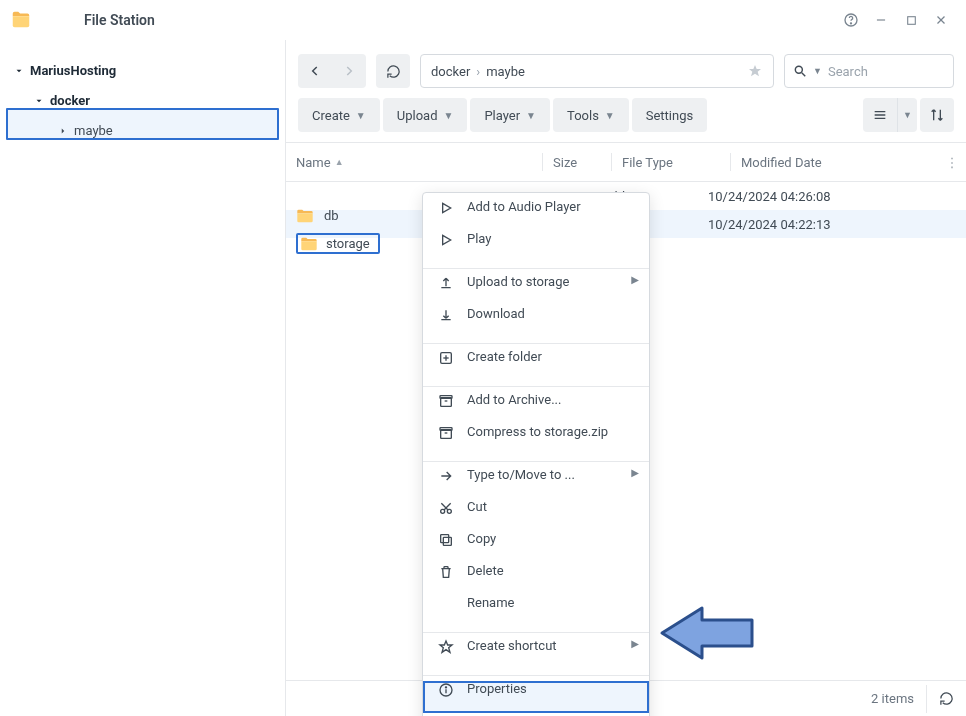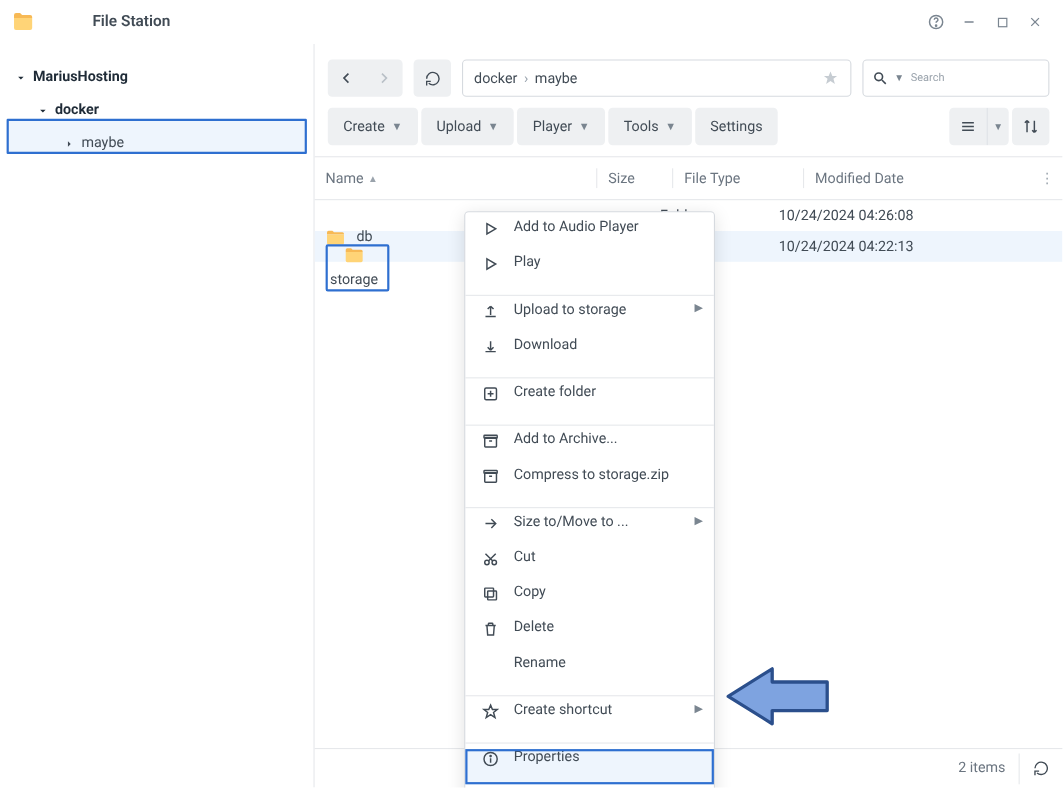--- a/index.html
+++ b/index.html
@@ -30,21 +30,21 @@
 .toolbar1 { display: flex; align-items: center; padding: 14px 12px 6px 12px; gap: 10px; }
 .nav-group { display: flex; background:#eef0f2; border-radius:4px; overflow:hidden; }
 .nav-btn { width: 34px; height: 34px; display:flex; align-items:center; justify-content:center; cursor:pointer; color:#414b55;}
 .nav-btn.disabled { color:#b9c0c7; }
 .icon-btn { width: 34px; height: 34px; display:flex; align-items:center; justify-content:center; background:#eef0f2; border-radius:4px; cursor:pointer; color:#414b55;}
 .breadcrumb { flex:1; height:34px; border:1px solid #d6dadf; border-radius:4px; display:flex; align-items:center; padding:0 10px; color:#414b55; }
 .breadcrumb .crumb { cursor:pointer; }
 .breadcrumb .sep { margin:0 6px; color:#98a2ad;}
 .breadcrumb .star { margin-left:auto; color:#c6ccd2; }
 .search { width:170px; height:34px; border:1px solid #d6dadf; border-radius:4px; display:flex; align-items:center; padding:0 8px; gap:6px;}
-.search input { border:none; outline:none; width:100%; font-size:10px; color:#3b82f6; background:transparent;}
+.search input { border:none; outline:none; width:100%; font-size:13px; color:#3b82f6; background:transparent;}
 .search input::placeholder { color:#9aa3ac; }
 
 
 .toolbar2 { display:flex; align-items:center; padding: 4px 12px 10px 12px; gap:3px; }
 .btn { height:34px; padding:0 14px; background:#eef0f2; border-radius:4px; display:flex; align-items:center; gap:6px; cursor:pointer; color:#414b55;}
 .btn .caret { font-size:10px; color:#7a8590;}
 .toolbar2 .spacer { flex:1; }
 .view-group { display:flex; background:#eef0f2; border-radius:4px; overflow:hidden;}
 .view-btn { width:34px; height:34px; display:flex; align-items:center; justify-content:center; cursor:pointer; color:#414b55;}
 .view-split { width:20px; height:34px; display:flex; align-items:center; justify-content:center; cursor:pointer; color:#7a8590; border-left:1px solid #dfe3e7;}
@@ -59,21 +59,21 @@
 .th-sep { width:1px; height:18px; background:#e6e8eb; margin-right:10px;}
 
 .table-body { flex:1; overflow:auto; position:relative; }
 .row { display:flex; align-items:center; height:28px; }
 .row.selected { background:#eef5fd; }
 .row .cell-name { width:256px; padding-left:10px; display:flex; align-items:center; gap:10px;margin-top:39px;}
 .row .cell-size { width:58px; }
 .row .cell-type { width:108px; }
 .row .cell-date { flex:1; }
 .folder-icon { width:18px; height:14px; }
-.name-box { padding:1px 4px;flex-direction:column; }
+.name-box { padding:1px 4px; }
 .name-box.selected-border { border:2px solid #2e6fd0; border-radius:2px; padding:1px 8px 1px 2px; display:flex; align-items:center; gap:8px;}
 
 
 .statusbar { height:36px; border-top:1px solid #e6e8eb; display:flex; align-items:center; padding:0 12px; color:#6b7580;}
 .statusbar .spacer { flex:1; }
 .statusbar .reload { width:28px; height:28px; display:flex; align-items:center; justify-content:center; cursor:pointer; margin-left:12px; border-left:1px solid #e6e8eb; padding-left:12px;}
 
 
 .context-menu { position:absolute; left:422px; top:192px; width:228px; background:#fff; border:1px solid #d6dadf; border-radius:4px; box-shadow:0 4px 16px rgba(0,0,0,0.12); padding:6px 0; z-index:50;}
 .menu-item { height:32px; display:flex; align-items:flex-start; padding:0 14px; gap:12px; cursor:pointer; color:#414b55; position:relative;}
@@ -364,21 +364,21 @@
       </span>
     <span>Compress to storage.zip</span>
   </div>
   <div class="menu-sep"></div>
   <div class="menu-item">
     <span class="mi-icon">
         <svg width="16" height="16" viewBox="0 0 24 24" fill="none" stroke="currentColor" stroke-width="2">
           <path d="M5 12h14M13 6l6 6-6 6"></path>
         </svg>
       </span>
-    <span>Size to/Move to ...</span>
+    <span>Type to/Move to ...</span>
     <span class="submenu-arrow">▶</span>
   </div>
   <div class="menu-item">
     <span class="mi-icon">
         <svg width="16" height="16" viewBox="0 0 24 24" fill="none" stroke="currentColor" stroke-width="2">
           <circle cx="7" cy="17" r="3"></circle>
           <circle cx="17" cy="17" r="3"></circle>
           <path d="M9 15L19 5M15 15L5 5"></path>
         </svg>
       </span>

